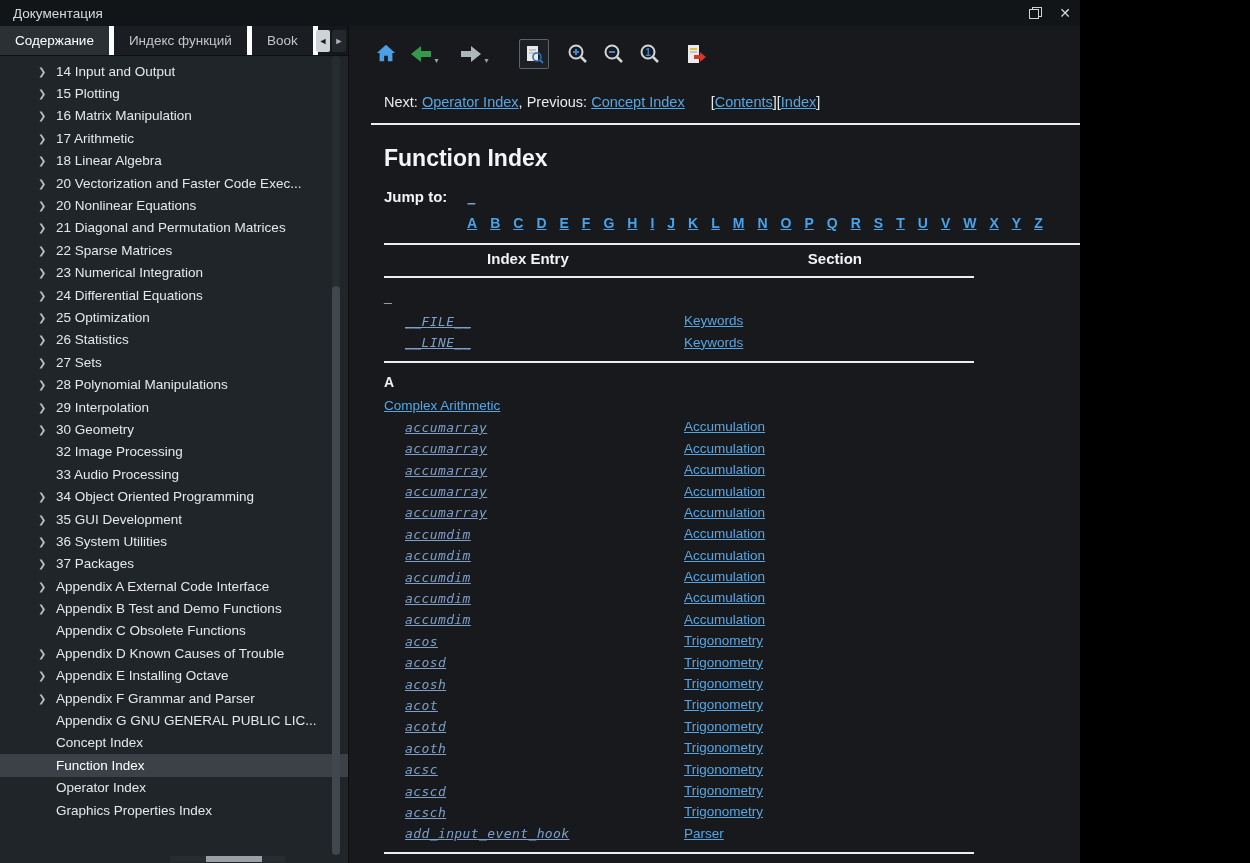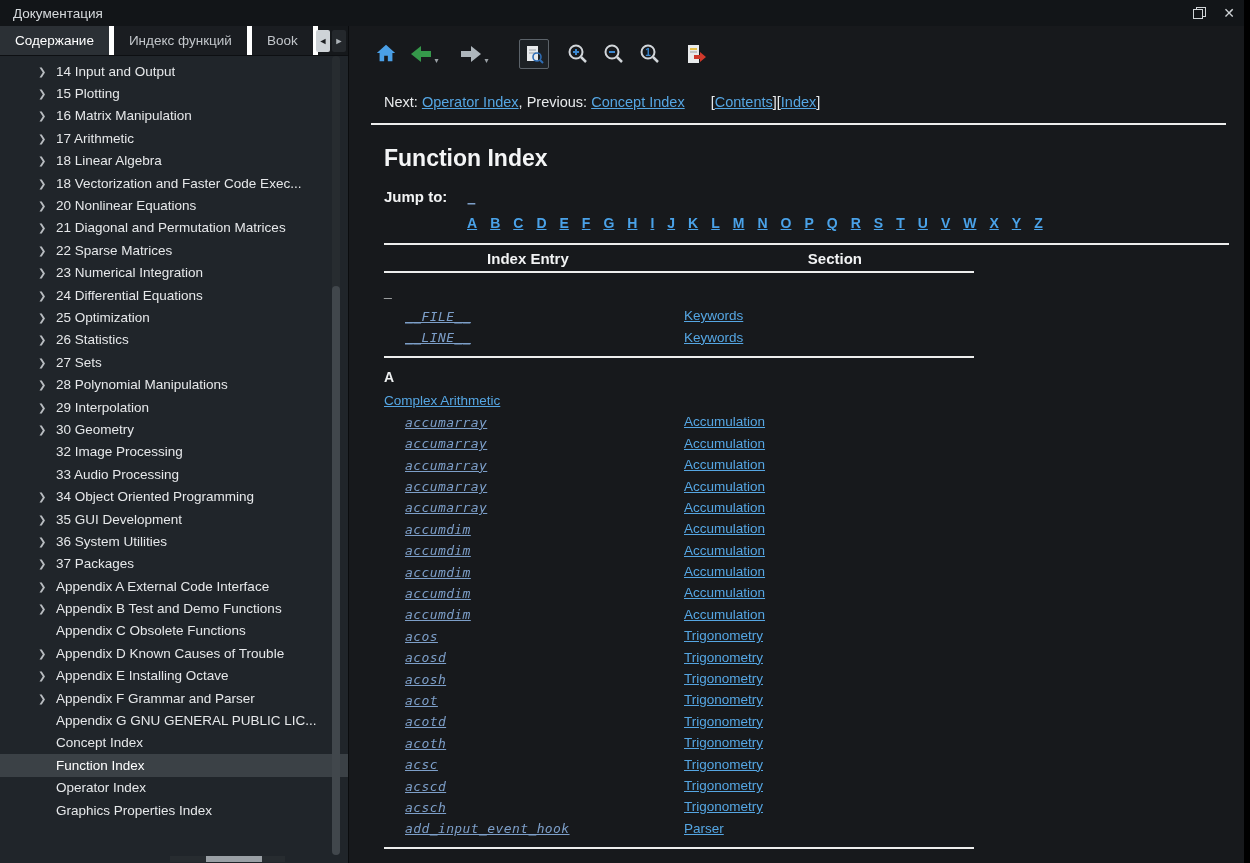--- a/index.html
+++ b/index.html
@@ -9,21 +9,21 @@
     --selection-bg:#3b4146;
     --titlebar-bg:#121518;
     --pane-bg:#17191c;
     --sidebar-bg:#20252a;
     --rule-color:#ededed;
     --text-main:#e6e8ea;
   }
   *{box-sizing:border-box;}
   html,body{margin:0;padding:0;background:#000;}
   body{font-family:"Liberation Sans",sans-serif;}
-  .window{width:1244px;height:863px;background:var(--pane-bg);overflow:hidden;position:relative;display:flex;flex-direction:column;}
+  .window{width:1080px;height:863px;background:var(--pane-bg);overflow:hidden;position:relative;display:flex;flex-direction:column;}
 
   
   .titlebar{height:26px;background:var(--titlebar-bg);display:flex;align-items:center;flex:0 0 auto;}
   .title-text{color:#d6dadd;font-size:13.5px;padding-left:13px;flex:1;}
   .winbtn{width:30px;height:26px;display:flex;align-items:center;justify-content:center;color:#cfd3d6;cursor:default;}
   .restore-glyph{position:relative;width:13px;height:12px;}
   .restore-glyph::before{content:"";position:absolute;top:0;right:0;width:8px;height:8px;border:1px solid #cfd3d6;}
   .restore-glyph::after{content:"";position:absolute;bottom:0;left:0;width:8px;height:8px;border:1px solid #cfd3d6;background:var(--titlebar-bg);}
   .close-glyph{font-size:14px;line-height:1;}
 
@@ -67,21 +67,21 @@
   
   .doc{flex:1;padding:14px 0 0 35px;overflow:hidden;color:var(--text-main);}
   .doc a{cursor:pointer;}
   h1.page-title{font-size:23px;margin:6px 0 16px;color:#f4f5f6;font-weight:bold;}
   .jumprow{font-size:15px;}
   .jumplabel{font-weight:bold;color:#f2f3f4;}
   .jumpus{margin-left:16px;font-family:"DejaVu Sans Mono",monospace;font-style:italic;font-size:13px;color:var(--entry-link);text-decoration:underline;}
   .letters{margin:9px 0 0 83px;white-space:nowrap;}
   .letter{font-size:14px;font-weight:bold;color:var(--letter-link);text-decoration:underline;margin-right:13px;}
   .fullhr{margin-top:11px;width:845px;height:2px;background:var(--rule-color);}
-  .theader{width:590px;display:flex;margin:5px 0 4px;font-size:15px;font-weight:bold;color:#f2f3f4;gap:24px;}
+  .theader{width:590px;display:flex;margin:5px 0 9px;font-size:15px;font-weight:bold;color:#f2f3f4;gap:24px;}
   .thc1{width:300px;text-align:center;}
   .thc2{width:290px;text-align:center;}
   .tablehr{width:590px;height:2px;background:var(--rule-color);}
   .glet{margin:11px 0 3px;font-weight:bold;font-size:14px;color:#eef0f1;height:18px;}
   .irow{height:21.4px;display:flex;align-items:center;width:590px;}
   .fncell{width:300px;padding-left:21px;overflow:hidden;white-space:nowrap;}
   .fn{font-family:"DejaVu Sans Mono",monospace;font-style:italic;font-size:13px;letter-spacing:0.4px;color:var(--entry-link);text-decoration:underline;}
   .sec{font-size:13.5px;color:var(--accent-link);text-decoration:underline;}
   .ghr{margin:8px 0 2px;}
 </style>
@@ -132,21 +132,21 @@
           <div class="tree-row">
             <span class="chev">❯</span>
             <span class="tlabel">17 Arithmetic</span>
           </div>
           <div class="tree-row">
             <span class="chev">❯</span>
             <span class="tlabel">18 Linear Algebra</span>
           </div>
           <div class="tree-row">
             <span class="chev">❯</span>
-            <span class="tlabel">18 Vectorization and Faster Code Exec...</span>
+            <span class="tlabel">20 Vectorization and Faster Code Exec...</span>
           </div>
           <div class="tree-row">
             <span class="chev">❯</span>
             <span class="tlabel">20 Nonlinear Equations</span>
           </div>
           <div class="tree-row">
             <span class="chev">❯</span>
             <span class="tlabel">21 Diagonal and Permutation Matrices</span>
           </div>
           <div class="tree-row">

